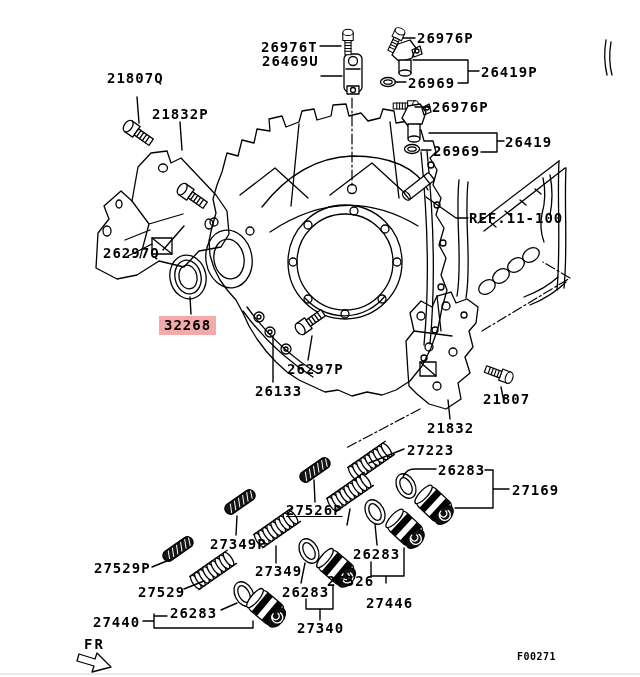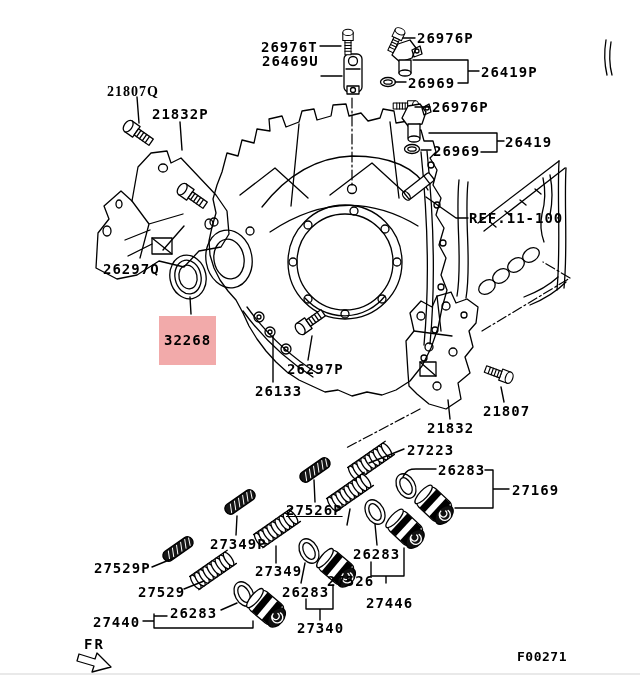--- a/index.html
+++ b/index.html
@@ -2,22 +2,22 @@
 <html style="--hl: #f2aaaa;"><head>
 <meta charset="utf-8">
 <style>
   html,body{margin:0;padding:0;background:#fff;}
   .stage{position:relative;width:640px;height:677px;background:#fff;overflow:hidden;
          font-family:"DejaVu Sans Mono","Liberation Mono",monospace;}
   .art{position:absolute;left:0;top:0;}
   #labels{position:absolute;left:0;top:0;width:640px;height:677px;pointer-events:none;}
   .label{position:absolute;font-weight:bold;font-size:14px;line-height:15px;
          letter-spacing:1px;color:#000;white-space:nowrap;pointer-events:auto;}
-  .label.hl{background:var(--hl,#f2aaaa);padding:17px 5px;margin-left:-5px;margin-top:-2px;}
-  .label.small{font-size:13px;letter-spacing:0.5px;}
+  .label.hl{background:var(--hl,#f2aaaa);padding:2px 5px;margin-left:-5px;margin-top:-2px;}
+  .label.small{font-size:10px;letter-spacing:0.5px;}
   .label.fr{letter-spacing:2px;}
   .baseline{position:absolute;left:0;top:673px;width:640px;height:2px;background:#e9e9e9;}
 </style>
 </head>
 <body>
 
 <div class="stage">
 
 <svg class="art" width="640" height="677" viewBox="0 0 640 677" fill="none" stroke="#000" stroke-width="1.3" stroke-linejoin="round" stroke-linecap="round">
 
@@ -262,37 +262,37 @@
     <path d="M237,603 L221,610"></path>
     <path d="M143,621 L154,621 M154,614 L154,628 M154,616 L167,616 M154,628 L253,628 M253,621 L253,628"></path>
   </g>
 
   <g>
     <path d="M79,654 L95,659 L97,653 L111,667 L92,672 L94,666 L77,661 Z" fill="#fff"></path>
   </g>
 </svg>
 
 <div id="labels">
-      <div class="label" style="left: 107px; top: 84px; font-family: Liberation Serif, serif;">21807Q</div>
+      <div class="label" style="left: 107px; top: 71px;">21807Q</div>
       <div class="label" style="left: 152px; top: 107px;">21832P</div>
       <div class="label" style="left: 261px; top: 40px;">26976T</div>
       <div class="label" style="left: 262px; top: 54px;">26469U</div>
       <div class="label" style="left: 417px; top: 31px;">26976P</div>
       <div class="label" style="left: 481px; top: 65px;">26419P</div>
       <div class="label" style="left: 408px; top: 76px;">26969</div>
       <div class="label" style="left: 432px; top: 100px;">26976P</div>
       <div class="label" style="left: 505px; top: 135px; text-align: right;">26419</div>
       <div class="label" style="left: 433px; top: 144px;">26969</div>
       <div class="label" style="left: 469px; top: 211px;">REF.11-100</div>
-      <div class="label" style="left: 103px; top: 246px; margin-top: 16px;">26297Q</div>
+      <div class="label" style="left: 103px; top: 246px;">26297Q</div>
       <div class="label hl" style="left: 164px; top: 318px;">32268</div>
       <div class="label" style="left: 287px; top: 362px;">26297P</div>
       <div class="label" style="left: 255px; top: 384px;">26133</div>
       <div class="label" style="left: 427px; top: 421px;">21832</div>
-      <div class="label" style="left: 483px; top: 404px;">21807</div>
+      <div class="label" style="left: 483px; top: 392px;">21807</div>
       <div class="label" style="left: 407px; top: 443px;">27223</div>
       <div class="label" style="left: 438px; top: 463px;">26283</div>
       <div class="label" style="left: 512px; top: 483px;">27169</div>
       <div class="label" style="left: 286px; top: 503px; text-decoration: underline;">27526P</div>
       <div class="label" style="left: 327px; top: 542px; margin-top: 32px;">27526</div>
       <div class="label" style="left: 353px; top: 547px;">26283</div>
       <div class="label" style="left: 366px; top: 596px;">27446</div>
       <div class="label" style="left: 210px; top: 537px;">27349P</div>
       <div class="label" style="left: 255px; top: 564px;">27349</div>
       <div class="label" style="left: 282px; top: 585px;">26283</div>

